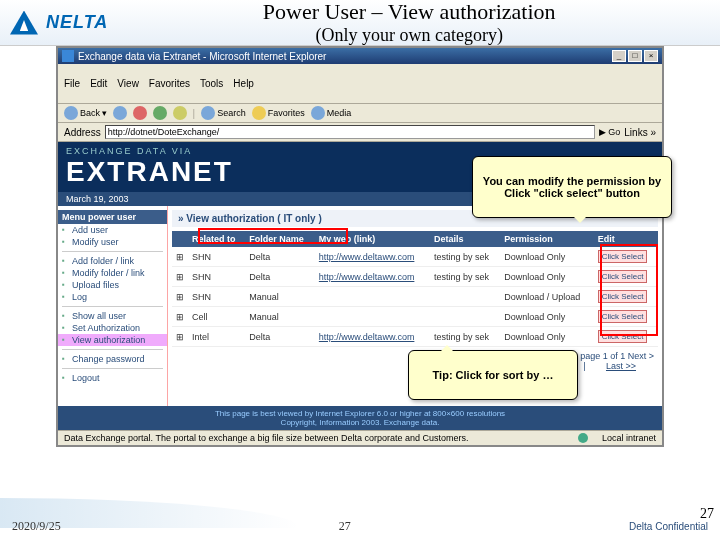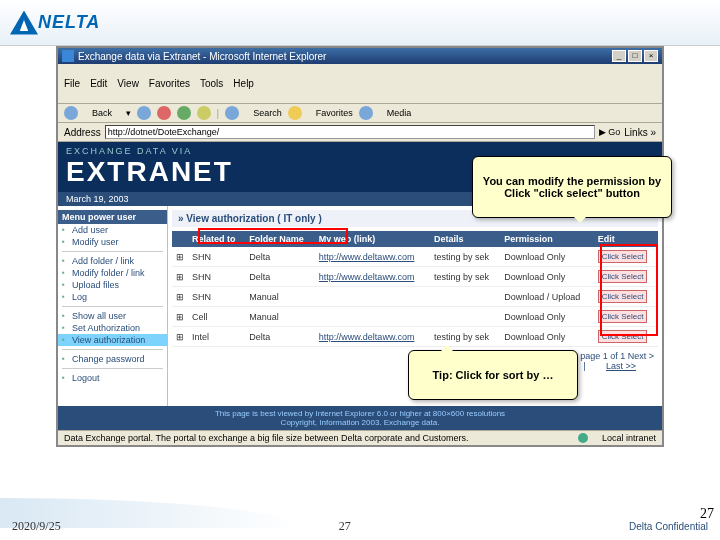--- a/index.html
+++ b/index.html
@@ -2,51 +2,51 @@
 <html><head>
 <meta charset="utf-8">
 <style>
   * { box-sizing: border-box; margin: 0; padding: 0; }
   body { width: 720px; height: 540px; font-family: Arial, sans-serif; background: #fff; position: relative; overflow: hidden; }
   
   .header-bar { height: 46px; background: linear-gradient(#fff, #e8f0f8); display: flex; align-items: center; padding: 0 10px; border-bottom: 1px solid #ccc; }
   .logo { display: flex; align-items: center; }
   .logo-tri { width: 28px; height: 24px; background: #0066b3; clip-path: polygon(0 100%, 50% 0, 100% 100%); position: relative; }
   .logo-tri::after { content:''; position:absolute; left:35%; top:40%; width:30%; height:45%; background:#fff; clip-path: polygon(0 100%, 50% 0, 100% 100%); }
-  .logo-text { color:#0066b3; font-weight:bold; font-size:18px; letter-spacing:1px; margin-left:0; font-style: italic; }
+  .logo-text { color:#0066b3; font-weight:bold; font-size:18px; letter-spacing:1px; margin-left:8px; font-style: italic; }
   .title-block { flex:1; text-align:center; }
   .title-main { font-family: "Times New Roman", serif; font-size: 22px; }
   .title-sub { font-family: "Times New Roman", serif; font-size: 18px; }
   
   .ie-window { margin: 0 56px; border: 2px solid #888; background:#ece9d8; font-size: 10px; }
   .ie-titlebar { background: linear-gradient(#3b6ea5, #1e3c72); color:#fff; display:flex; align-items:center; padding:0 4px; height:16px; }
   .ie-titlebar .ticon { width:12px; height:12px; background:#3a87d8; margin-right:4px; }
   .ie-titlebar .wbtns { margin-left:auto; display:flex; gap:2px; }
   .ie-titlebar .wbtn { width:14px; height:12px; background:#d4d0c8; border:1px solid #fff; font-size:8px; line-height:10px; text-align:center; color:#000; }
   .ie-menu { background:#ece9d8; display:flex; gap:10px; padding:14px 6px; border-bottom:1px solid #aca899; }
   .ie-tool { background:#ece9d8; display:flex; align-items:center; gap:6px; padding:2px 6px; border-bottom:1px solid #aca899; }
-  .ie-tool .tbtn { display:flex; align-items:center; gap:14px; font-size:9px; }
+  .ie-tool .tbtn { display:flex; align-items:center; gap:2px; font-size:9px; }
   .ie-tool .ticon { width:14px; height:14px; background:#7aa7d9; border-radius:50%; }
   .ie-addr { background:#ece9d8; display:flex; align-items:center; padding:2px 6px; border-bottom:1px solid #aca899; gap:4px; }
   .ie-addr input { flex:1; font-size:9px; padding:1px 2px; border:1px inset #999; background:#fff; }
   .ie-addr .go { font-size:9px; }
   
   .banner { background:#0b2e5c; padding:4px 8px; }
   .banner-sub { color:#9cc; font-size:9px; letter-spacing:2px; }
   .banner-main { color:#fff; font-size:28px; font-weight:bold; font-family: Impact, sans-serif; letter-spacing:2px; }
   
   .datebar { background:#2a4d7a; color:#fff; font-size:9px; padding:2px 8px; display:flex; }
   .datebar .spacer { flex:1; }
   
   .content { display:flex; background:#fff; min-height: 200px; }
   .sidebar { width:110px; background:#fff; border-right:1px solid #fca5a5; padding:4px 0; }
   .side-head { background:#3b5d8a; color:#fff; font-size:9px; padding:2px 4px; font-weight:bold; }
   .side-item { font-size:9px; padding:1px 4px 1px 14px; color:#2a4d7a; position:relative; cursor:pointer; }
   .side-item::before { content:'▪'; position:absolute; left:4px; color:#6a8; font-size:8px; }
-  .side-item.hl { background:#7dd3fc; }
+  .side-item.hl { background:#f0abfc; }
   .side-sep { height:1px; background:#ccc; margin:3px 4px; }
   
   .main { flex:1; padding:4px; position:relative; }
   .crumb { background:#eef2f8; color:#2a4d7a; font-size:10px; padding:3px 6px; font-weight:bold; }
   
   .tbl { width:100%; border-collapse:collapse; margin-top:4px; }
   .tbl th { background:#3b5d8a; color:#fff; font-size:9px; padding:3px 4px; text-align:left; font-weight:bold; }
   .tbl td { font-size:9px; padding:3px 4px; border-bottom:1px solid #eee; color:#333; }
   .tbl .lnk { color:#2a4d7a; text-decoration:underline; }
   .csel { background:#ffe0e0; border:1px solid #c66; color:#2a4d7a; font-size:8px; padding:1px 3px; cursor:pointer; display:inline-block; }
@@ -77,20 +77,24 @@
   
   .swoosh { position:absolute; left:0; bottom:12px; width:300px; height:30px; background: linear-gradient(90deg, #0066b3 0%, rgba(0,102,179,0) 100%); border-radius: 0 100% 0 0 / 0 100% 0 0; opacity:0.15; pointer-events:none; }
 </style>
 </head>
 <body>
 
 <div class="header-bar">
   <div class="logo">
     <div class="logo-tri"></div>
     <span class="logo-text">NELTA</span>
+  </div>
+  <div class="title-block">
+    <div class="title-main">Power User – View authorization</div>
+    <div class="title-sub">(Only your own category)</div>
   </div>
 </div>
 
 <div class="ie-window">
   <div class="ie-titlebar">
     <div class="ticon"></div>
     <span>Exchange data via Extranet - Microsoft Internet Explorer</span>
     <div class="wbtns">
       <div class="wbtn">_</div>
       <div class="wbtn">□</div>

